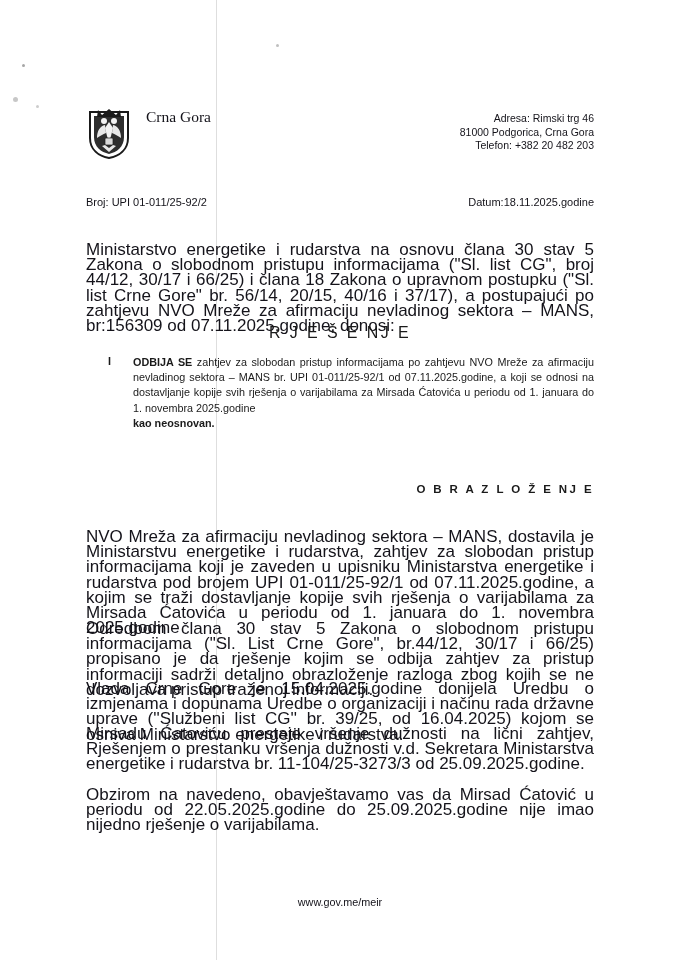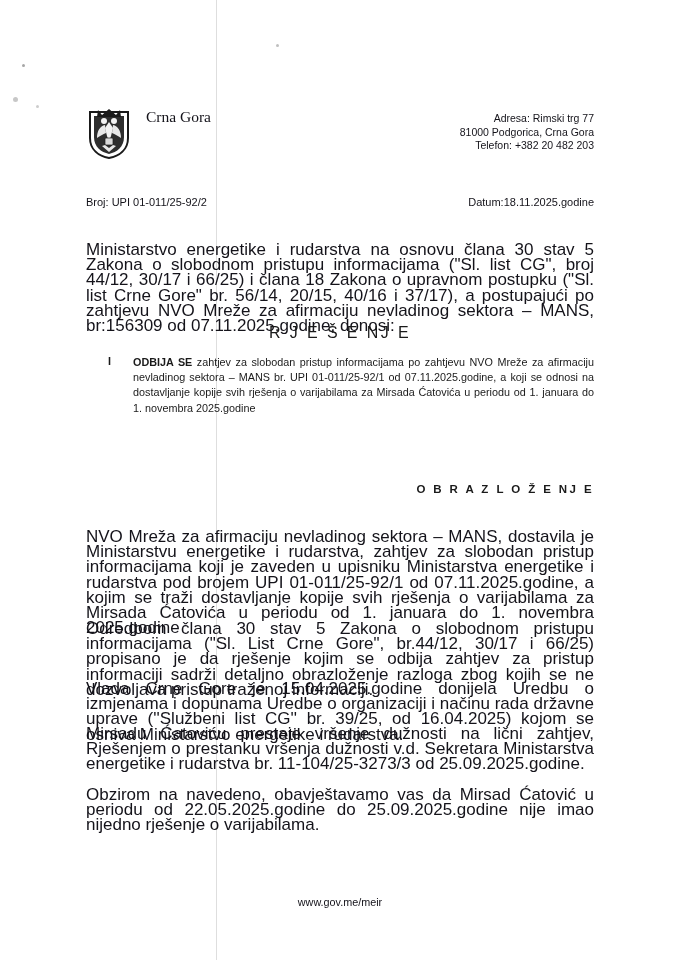--- a/index.html
+++ b/index.html
@@ -208,39 +208,40 @@
 
         <rect x="19" y="30" width="8" height="7" rx="1" fill="#d9d9d9" stroke="#1a1a1a" stroke-width="0.7"></rect>
         <path d="M16 38 L23 44 L30 38 L27 37 L23 40 L19 37 Z" fill="#e8e8e8"></path>
       </svg>
 
       <div class="ministry-block">
         <div class="line1">Crna Gora</div>
       </div>
 
       <div class="address-block">
-        <div>Adresa: Rimski trg 77</div>
+        <div>Adresa: Rimski trg 46</div>
         <div>81000 Podgorica, Crna Gora</div>
         <div>Telefon: +382 20 482 203</div>
       </div>
     </div>
 
     <div class="refrow">
       <div class="left">Broj: UPI 01-011/25-92/2</div>
       <div class="right">Datum:18.11.2025.godine</div>
     </div>
 
     <div class="para intro">Ministarstvo energetike i rudarstva na osnovu člana 30 stav 5 Zakona o slobodnom pristupu informacijama ("Sl. list CG", broj 44/12, 30/17 i 66/25) i člana 18 Zakona o upravnom postupku ("Sl. list Crne Gore" br. 56/14, 20/15, 40/16 i 37/17), a postupajući po zahtjevu NVO Mreže za afirmaciju nevladinog sektora – MANS, br:156309 od 07.11.2025.godine, donosi:</div>
 
     <div class="heading-rjesenje">R J E Š E NJ E</div>
 
     <div class="decision">
       <div class="marker">I</div>
       <div class="dtext">
         <b>ODBIJA SE</b><span> zahtjev za slobodan pristup informacijama po zahtjevu NVO Mreže za afirmaciju nevladinog sektora – MANS br. UPI 01-011/25-92/1  od 07.11.2025.godine, a koji se odnosi na dostavljanje kopije svih rješenja o varijabilama za Mirsada Ćatovića u periodu od 1. januara do 1. novembra 2025.godine</span>
+        <span class="closing">kao neosnovan.</span>
       </div>
     </div>
 
     <div class="heading-obrazlozenje">O B R A Z L O Ž E NJ E</div>
 
     <div class="para p1">NVO Mreža za afirmaciju nevladinog sektora – MANS, dostavila je Ministarstvu energetike i rudarstva, zahtjev za slobodan pristup informacijama koji je zaveden u upisniku Ministarstva energetike i rudarstva pod brojem UPI 01-011/25-92/1 od 07.11.2025.godine, a kojim se traži dostavljanje kopije svih rješenja o varijabilama za Mirsada Ćatovića u periodu od 1. januara do 1. novembra 2025.godine</div>
     <div class="para p2">Odredbom člana 30 stav 5 Zakona o slobodnom pristupu informacijama ("Sl. List Crne Gore", br.44/12, 30/17 i 66/25) propisano je da rješenje kojim se odbija zahtjev za pristup informaciji sadrži detaljno obrazloženje razloga zbog kojih se ne dozvoljava pristup traženoj informaciji.</div>
     <div class="para p3">Vlada Crne Gore je 15.04.2025.godine donijela Uredbu o izmjenama i dopunama Uredbe o organizaciji i načinu rada državne uprave (''Službeni list CG'' br. 39/25, od 16.04.2025) kojom se osniva Ministarstvo energetike i rudarstva.</div>
     <div class="para p4">Mirsadu Ćatoviću prestaje vršenje dužnosti na lični zahtjev, Rješenjem o prestanku vršenja dužnosti  v.d.  Sekretara Ministarstva energetike i rudarstva br.  11-104/25-3273/3  od 25.09.2025.godine.</div>
     <div class="para p5">Obzirom na navedeno, obavještavamo vas da Mirsad Ćatović u periodu od 22.05.2025.godine do 25.09.2025.godine nije imao nijedno rješenje o varijabilama.</div>

